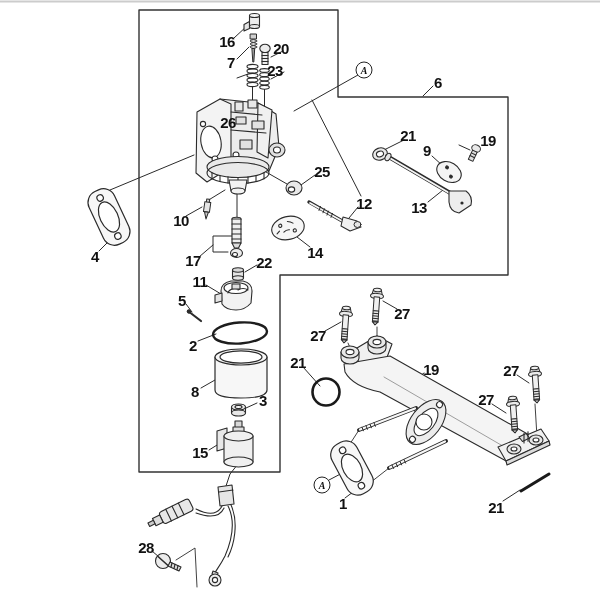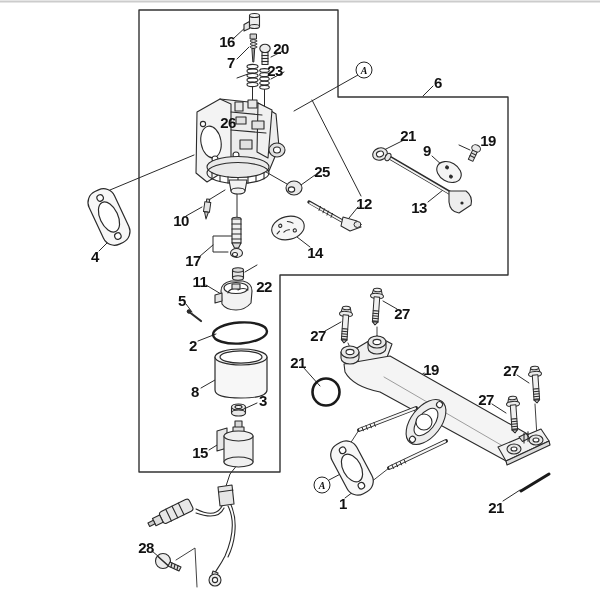--- a/index.html
+++ b/index.html
@@ -404,21 +404,21 @@
       <div class="callout" style="left: 408px; top: 135px;">21</div>
       <div class="callout" style="left: 454px; top: 140px; margin-left: 34px;">19</div>
       <div class="callout" style="left: 427px; top: 150px;">9</div>
       <div class="callout" style="left: 419px; top: 207px;">13</div>
       <div class="callout" style="left: 322px; top: 171px;">25</div>
       <div class="callout" style="left: 364px; top: 203px;">12</div>
       <div class="callout" style="left: 315px; top: 252px;">14</div>
       <div class="callout" style="left: 181px; top: 220px;">10</div>
       <div class="callout" style="left: 95px; top: 256px;">4</div>
       <div class="callout" style="left: 193px; top: 260px;">17</div>
-      <div class="callout" style="left: 264px; top: 262px; margin-top: 24px;">22</div>
+      <div class="callout" style="left: 264px; top: 262px;">22</div>
       <div class="callout" style="left: 200px; top: 281px;">11</div>
       <div class="callout" style="left: 182px; top: 300px;">5</div>
       <div class="callout" style="left: 193px; top: 345px;">2</div>
       <div class="callout" style="left: 195px; top: 391px;">8</div>
       <div class="callout" style="left: 263px; top: 400px;">3</div>
       <div class="callout" style="left: 200px; top: 452px;">15</div>
       <div class="callout" style="left: 318px; top: 335px;">27</div>
       <div class="callout" style="left: 402px; top: 313px;">27</div>
       <div class="callout" style="left: 486px; top: 399px;">27</div>
       <div class="callout" style="left: 511px; top: 370px;">27</div>

